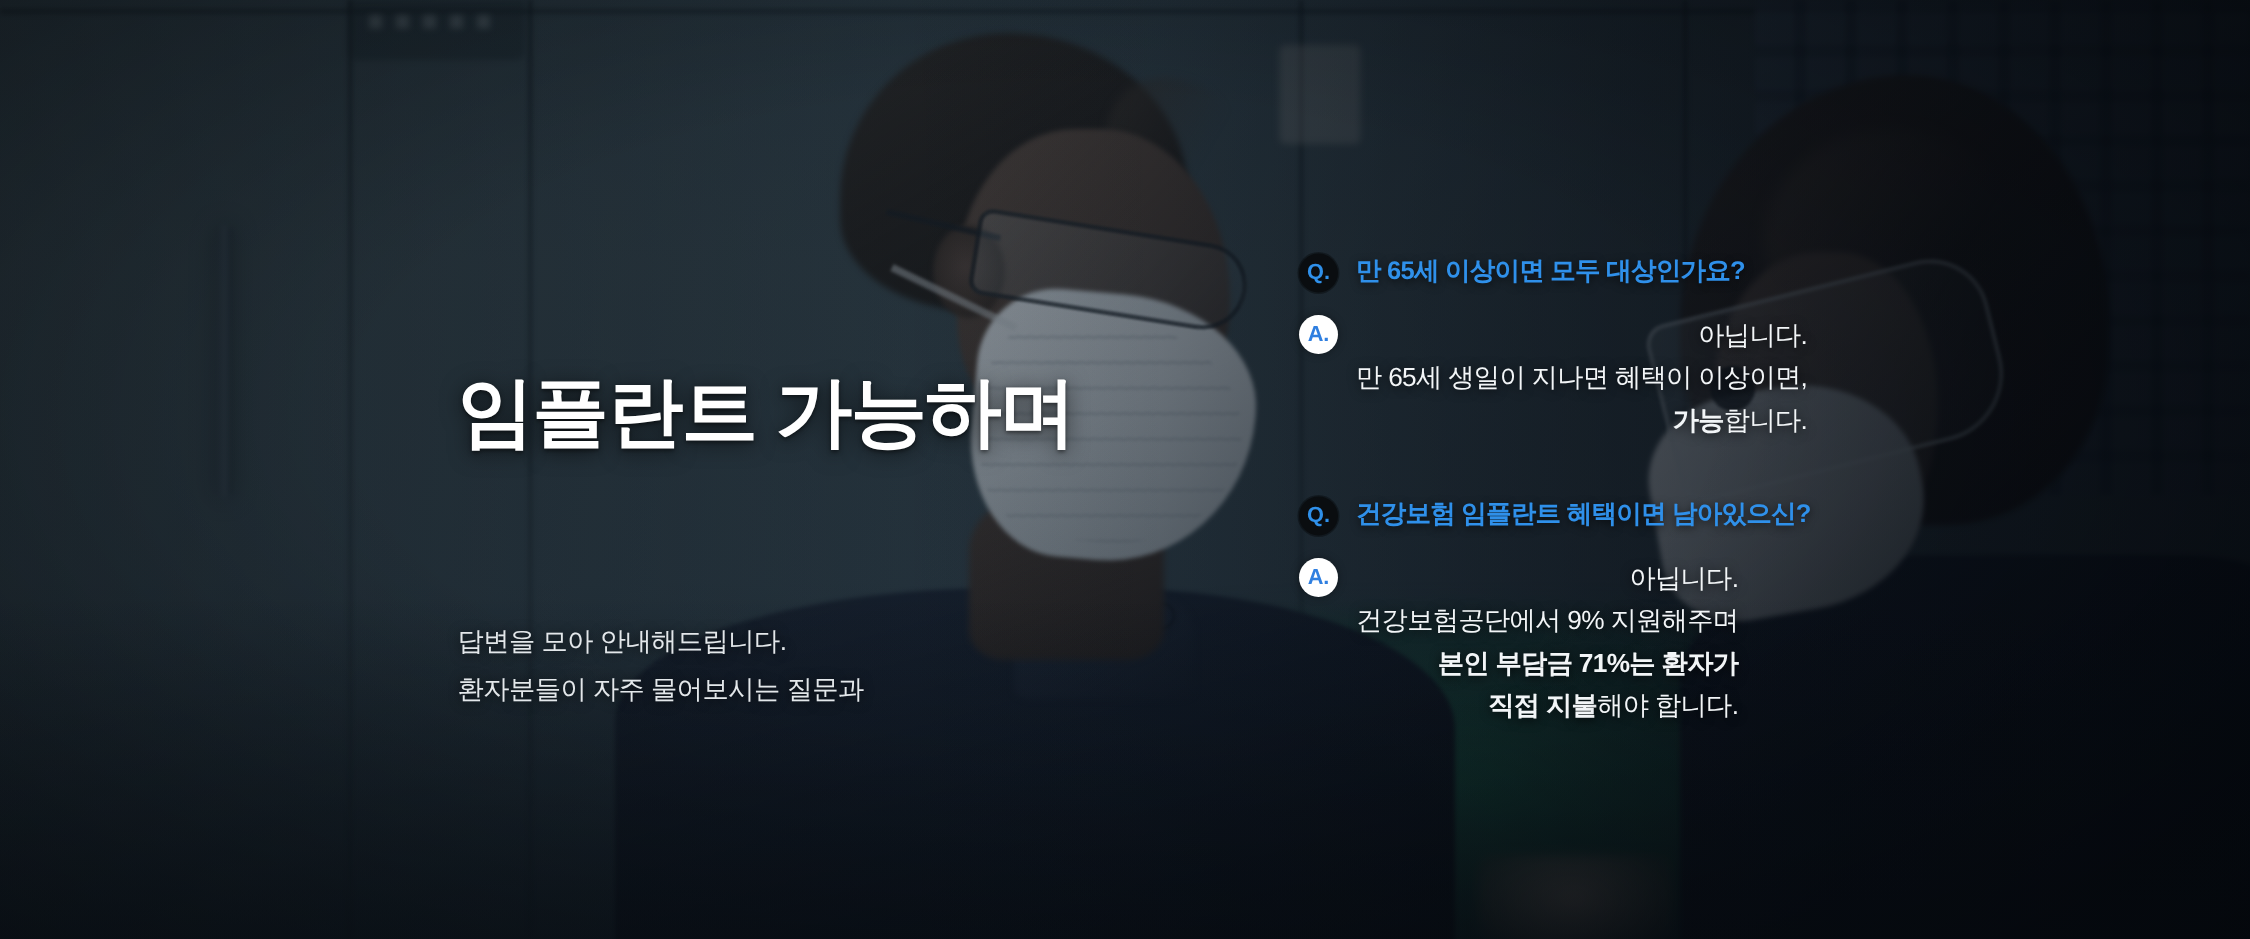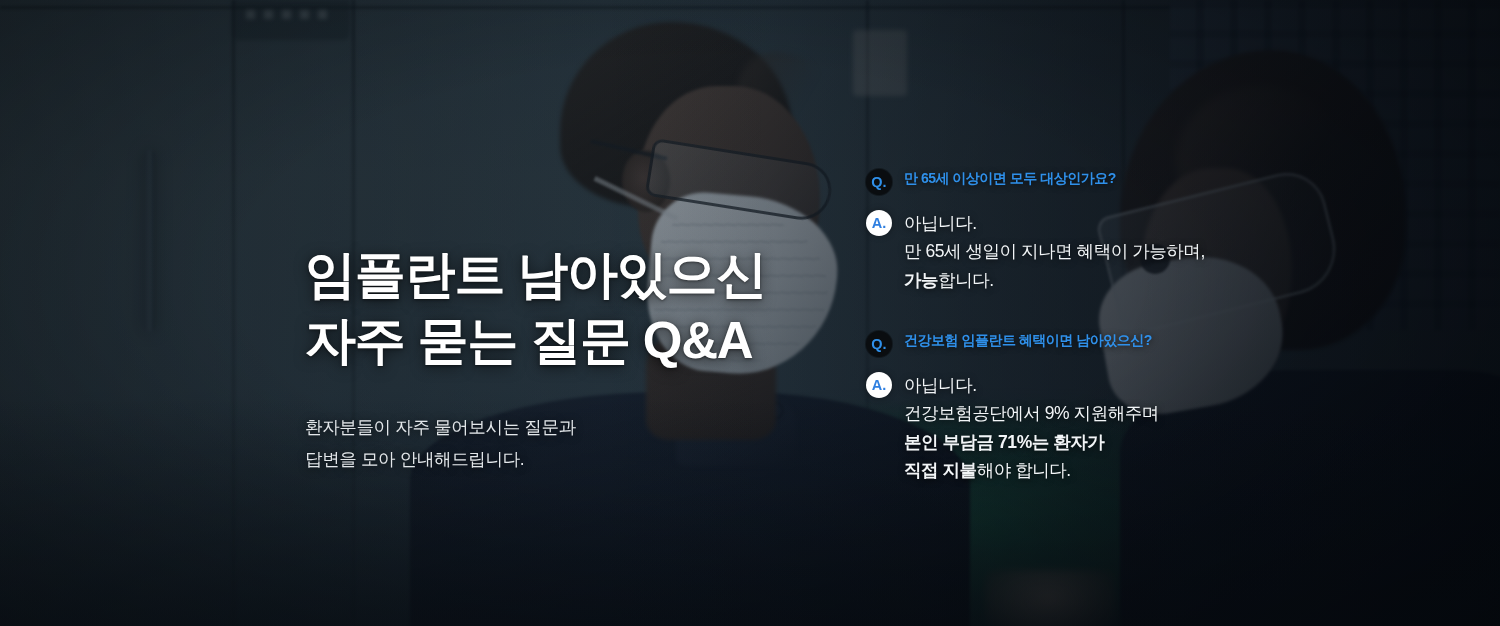--- a/index.html
+++ b/index.html
@@ -305,34 +305,35 @@
     display:flex; align-items:center; justify-content:center;
     font-size:14.5px; font-weight:700; line-height:1;
     margin-top:1px;
   }
   .badge-q{ background:#0a0d10; color:#2f90ea; box-shadow:0 0 0 1px rgba(0,0,0,.35); }
   .badge-a{ background:#ffffff; color:#2f7fe0; box-shadow:0 0 6px rgba(0,0,0,.35); }
 
   .qtext{
     margin-left:12px;
     color:#2f90ea;
-    font-size:14px; font-weight:700; letter-spacing:-.5px;
+    font-size:17px; font-weight:700; letter-spacing:-.5px;
     line-height:1.5;
     text-shadow:0 1px 6px rgba(0,0,0,.65);
     white-space:nowrap;
   }
 
   .arow{ display:flex; align-items:flex-start; margin-top:14px; }
   .atext{
     margin-left:12px;
     color:#f2f5f7;
     font-size:17.5px; font-weight:400; line-height:1.62;
     letter-spacing:-.45px;
     text-shadow:0 1px 7px rgba(0,0,0,.78);
     white-space:nowrap;
+    text-align:right;
   }
   .atext .ln{ display:block; }
   .atext .b{ font-weight:700; }
 </style>
 </head>
 <body>
 
 <div class="hero">
 
   <div class="photo">
@@ -387,41 +388,40 @@
     <div class="grade-blue"></div>
     <div class="grade-dark-right"></div>
     <div class="grade-left-text"></div>
     <div class="grade-vignette"></div>
     <div class="grade-bottom"></div>
   </div>
 
   <div class="content">
 
     <h1 class="headline">
-      <span class="ln">임플란트 남아있으신</span>
-      <span class="ln">자주 묻는 질문 Q&amp;A</span>
+      <span class="ln">임플란트 가능하며</span>
     </h1>
 
     <p class="subcopy">
+      <span class="ln">답변을 모아 안내해드립니다.</span>
       <span class="ln">환자분들이 자주 물어보시는 질문과</span>
-      <span class="ln">답변을 모아 안내해드립니다.</span>
     </p>
 
     <div class="faq">
 
       <div class="faq-item">
         <div class="qrow">
           <span class="badge badge-q">Q.</span>
           <span class="qtext">만 65세 이상이면 모두 대상인가요?</span>
         </div>
         <div class="arow">
           <span class="badge badge-a">A.</span>
           <span class="atext">
             <span class="ln">아닙니다.</span>
-            <span class="ln">만 65세 생일이 지나면 혜택이 가능하며,</span>
+            <span class="ln">만 65세 생일이 지나면 혜택이 이상이면,</span>
             <span class="ln"><span class="b">가능</span><span>합니다.</span></span>
           </span>
         </div>
       </div>
 
       <div class="faq-item">
         <div class="qrow">
           <span class="badge badge-q">Q.</span>
           <span class="qtext">건강보험 임플란트 혜택이면 남아있으신?</span>
         </div>

